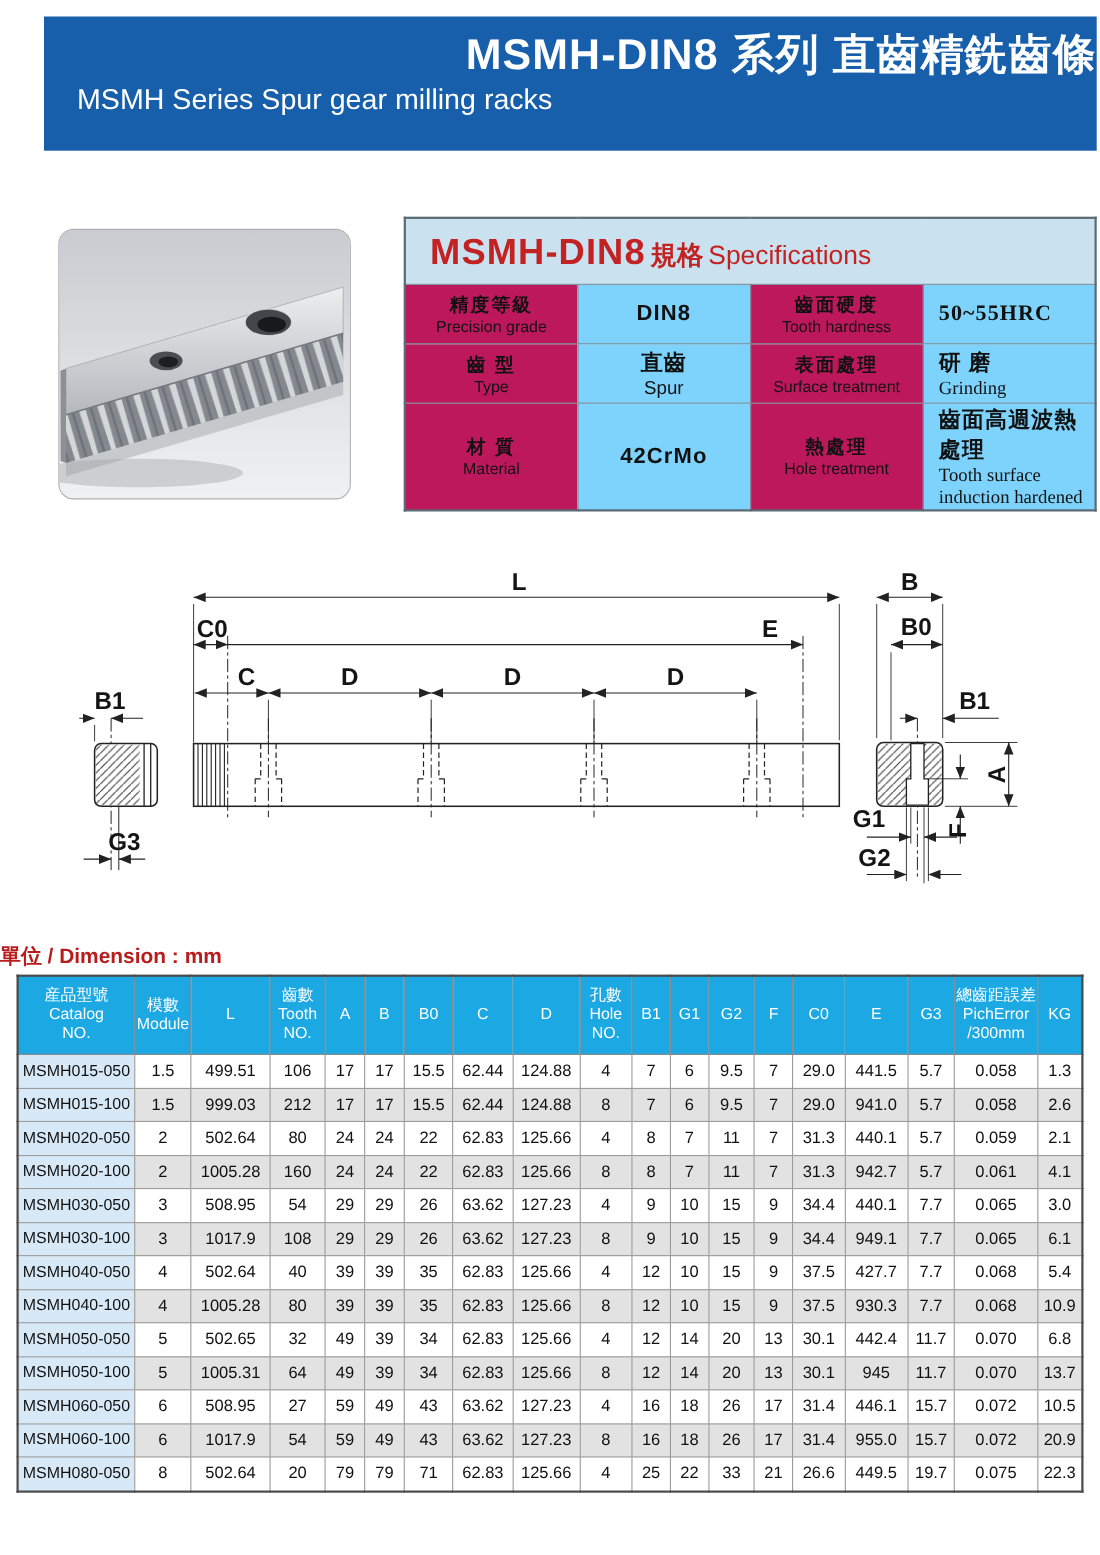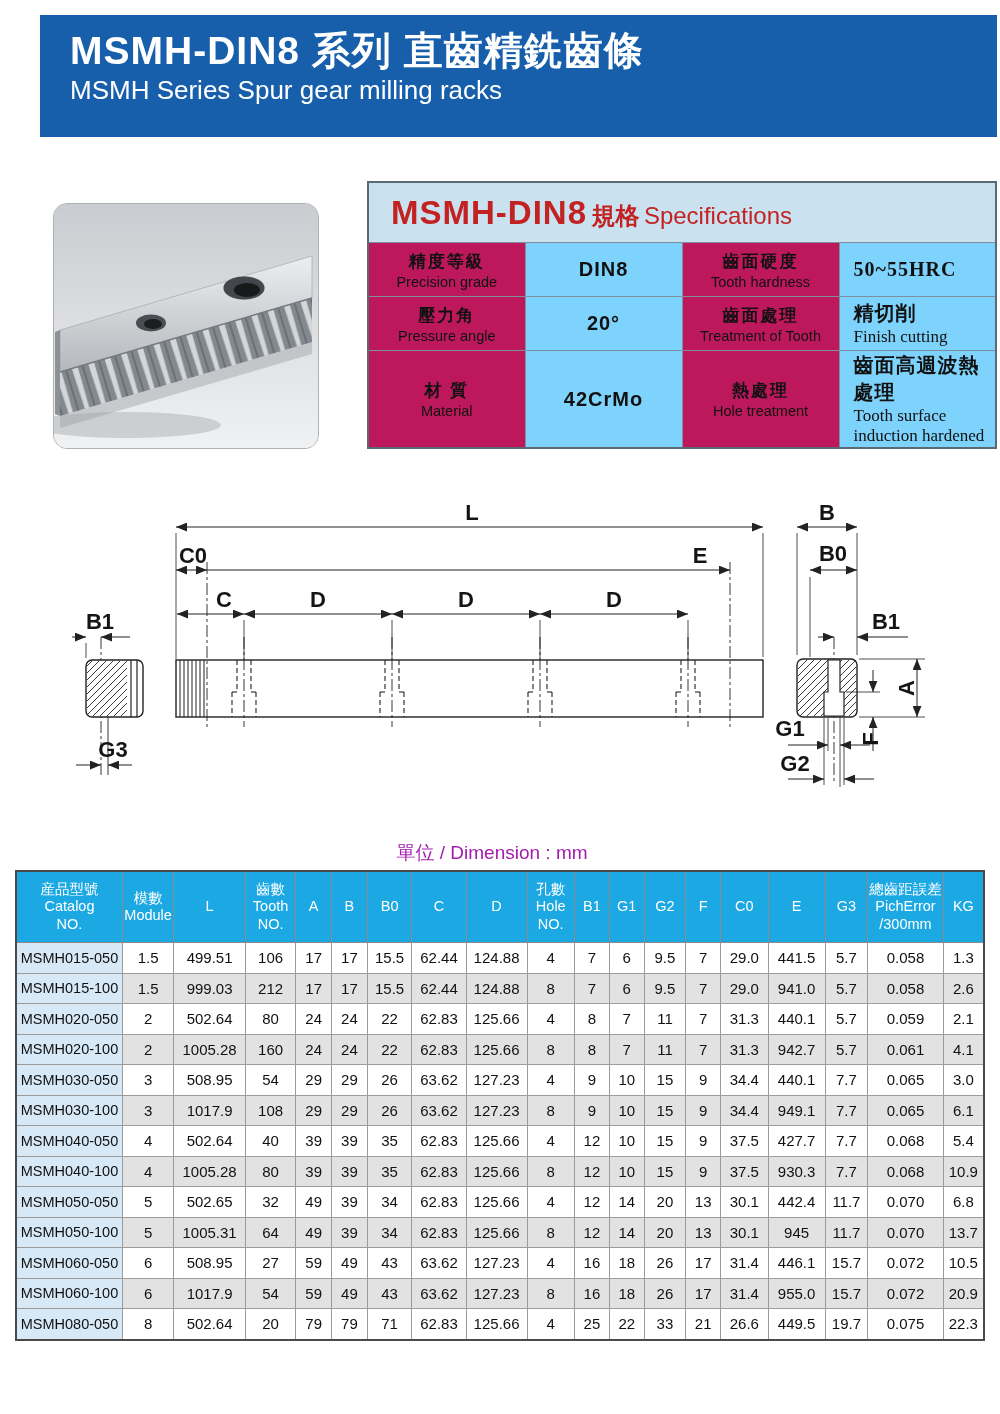--- a/index.html
+++ b/index.html
@@ -1,24 +1,24 @@
 <!DOCTYPE html>
 <html><head>
 <meta charset="utf-8">
 <style>
   html,body{margin:0;padding:0;background:#fff;}
   body{width:1000px;height:1414px;overflow:hidden;font-family:"Liberation Sans",sans-serif;color:#111;}
 
   
   .banner{margin:15px 3px 0 40px;height:122px;background:#175FAB;color:#fff;padding:14px 0 0 30px;box-sizing:border-box;}
-  .banner h1{margin:0;font-size:39px;font-weight:bold;letter-spacing:1px;line-height:1.15;}
+  .banner h1{margin:0;font-size:39px;font-weight:bold;letter-spacing:1px;line-height:1.15;text-align:right;}
   .banner h2{margin:2px 0 0 0;font-size:26px;font-weight:normal;line-height:1.1;}
 
   
-  .top{display:flex;margin:44px 3px 0 53px;align-items:flex-end;}
+  .top{display:flex;margin:60px 3px 0 53px;align-items:center;}
   .product-photo{margin:0;width:264px;height:244px;border:1px solid #aeb1b4;border-radius:14px;overflow:hidden;flex:none;background:#dfe1e3;}
   .product-photo svg{display:block;}
 
   .spec{border-collapse:collapse;margin-left:48px;width:633px;table-layout:fixed;}
   .spec th,.spec td{border:1px solid #7d8f9b;vertical-align:middle;}
   .spec{border:2px solid #5a6a74;}
   .spec .spec-title{background:#CAE2F0;height:57px;text-align:left;padding-left:22px;}
   .spec-model{color:#C32222;font-size:33px;font-weight:bold;letter-spacing:1px;}
   .spec-zh{color:#C32222;font-size:24px;font-weight:bold;}
   .spec-en{color:#C32222;font-size:24px;font-weight:normal;}
@@ -30,21 +30,21 @@
   .sval .v2{font-size:17px;font-weight:normal;}
   .slabel2{width:21%;}
   .sval2{width:38%;text-align:left;padding-left:14px;font-family:Liberation Serif, serif;}
 
   
   .drawing{margin-top:38px;height:335px;}
   .drawing svg{display:block;}
   .dimtext{font-family:"Liberation Sans",sans-serif;font-size:22px;font-weight:bold;fill:#141414;}
 
   
-  .unit-note{margin:18px 16px 4px 0;text-align:center;font-size:19px;font-weight:normal;color:#a21caf;}
+  .unit-note{margin:18px 16px 4px 0;text-align:left;font-size:19px;font-weight:bold;color:#b91c1c;}
 
   
   .data{border-collapse:collapse;margin:0 15px;width:970px;table-layout:fixed;border:2px solid #4a4a4a;}
   .data th{background:#1BA8E3;color:#fff;font-weight:normal;font-size:14.5px;line-height:1.2;white-space:pre-line;border:1px solid #8a8a8a;height:70px;vertical-align:middle;text-align:center;padding:0 1px;}
   .data td{border:1px solid #9b9b9b;font-size:15px;text-align:center;height:29.5px;padding:0 1px;color:#111;}
   .data tbody tr:nth-child(even) td{background:#E2E2E2;}
   .data tbody tr:nth-child(odd) td{background:#fff;}
   .data tbody td.catalog{background:#D7E9F7 !important;font-size:14.5px;}
 </style>
 </head>
@@ -113,34 +113,34 @@
             <div class="zh">齒面硬度</div>
             <div class="en">Tooth hardness</div>
           </th>
         <td class="sval sval2">
             <div class="v1">50~55HRC</div>
             <div class="v2"></div>
           </td>
       </tr>
       <tr>
         <th class="slabel">
-            <div class="zh">壓力角</div>
-            <div class="en">Pressure angle</div>
+            <div class="zh">齒 型</div>
+            <div class="en">Type</div>
           </th>
         <td class="sval">
-            <div class="v1">20°</div>
-            <div class="v2"></div>
+            <div class="v1">直齒</div>
+            <div class="v2">Spur</div>
           </td>
         <th class="slabel slabel2">
-            <div class="zh">齒面處理</div>
-            <div class="en">Treatment of Tooth</div>
+            <div class="zh">表面處理</div>
+            <div class="en">Surface treatment</div>
           </th>
         <td class="sval sval2">
-            <div class="v1">精切削</div>
-            <div class="v2">Finish cutting</div>
+            <div class="v1">研 磨</div>
+            <div class="v2">Grinding</div>
           </td>
       </tr>
       <tr>
         <th class="slabel">
             <div class="zh">材 質</div>
             <div class="en">Material</div>
           </th>
         <td class="sval">
             <div class="v1">42CrMo</div>
             <div class="v2"></div>

